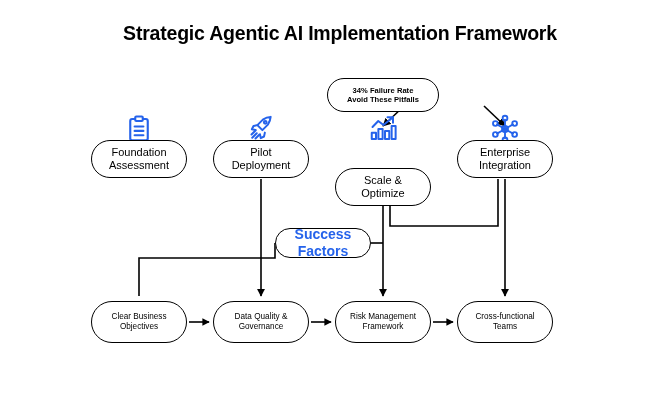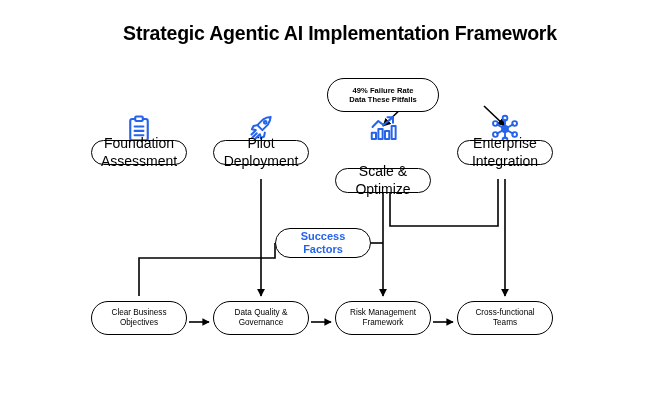--- a/index.html
+++ b/index.html
@@ -47,39 +47,39 @@
     line-height: 1.22;
     color: #000000;
   }
   .node .label {
     display: block;
     padding: 0 6px;
     white-space: pre-line;
   }
   .node-top {
     width: 96px;
-    height: 25px;
-    font-size: 14px;
+    height: 38px;
+    font-size: 11px;
   }
   .node-bottom {
     width: 96px;
-    height: 34px;
+    height: 42px;
     font-size: 8.2px;
   }
   .node-callout {
     width: 112px;
     height: 34px;
     font-size: 7.6px;
     font-weight: bold;
     border-width: 1.8px;
   }
   .node-success {
     width: 96px;
     height: 30px;
-    font-size: 11px;
+    font-size: 14px;
     font-weight: bold;
     color: #2563EB;
   }
   .node-success .label { color: #2563EB; }
   .icon {
     position: absolute;
     width: 30px;
     height: 30px;
     display: block;
   }
@@ -117,21 +117,21 @@
 
     <path d="M 371 243 L 383 243"></path>
 
     <path d="M 189 322 L 209 322" marker-end="url(#arrowThin)"></path>
     <path d="M 311 322 L 331 322" marker-end="url(#arrowThin)"></path>
     <path d="M 433 322 L 453 322" marker-end="url(#arrowThin)"></path>
   </g>
 </svg>
 
 <div class="node node-callout" style="left:383px; top:78px; transform:translateX(-50%);">
-  <span class="label"><span>49% Failure Rate</span><br><span>Data These Pitfalls</span></span>
+  <span class="label"><span>34% Failure Rate</span><br><span>Avoid These Pitfalls</span></span>
 </div>
 
 <span class="icon" style="left:124px; top:114px;">
   <svg viewBox="0 0 24 24" width="30" height="30" fill="none" stroke="#2563EB" stroke-width="1.7" stroke-linecap="round" stroke-linejoin="round">
     <rect x="5" y="4" width="14" height="17" rx="1.5"></rect>
     <rect x="9" y="2" width="6" height="3.6" rx="0.8" fill="#ffffff"></rect>
     <line x1="8.5" y1="10" x2="15.5" y2="10"></line>
     <line x1="8.5" y1="13.5" x2="15.5" y2="13.5"></line>
     <line x1="8.5" y1="17" x2="15.5" y2="17"></line>
   </svg>

